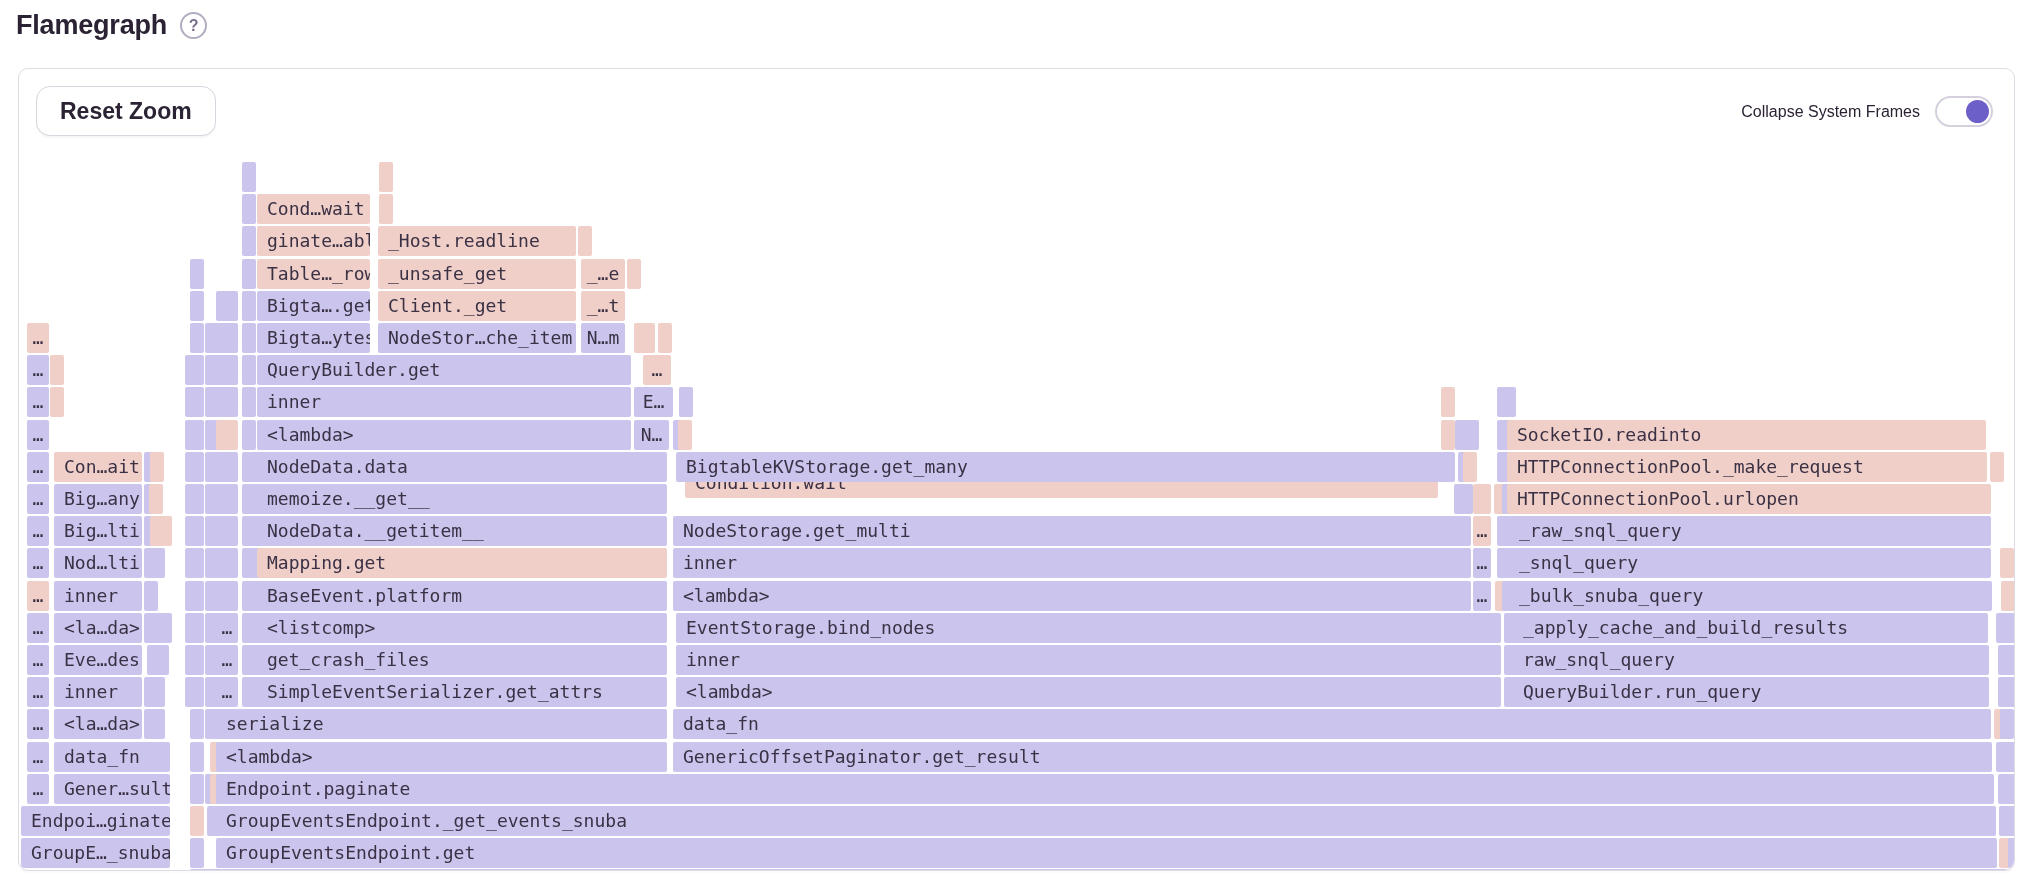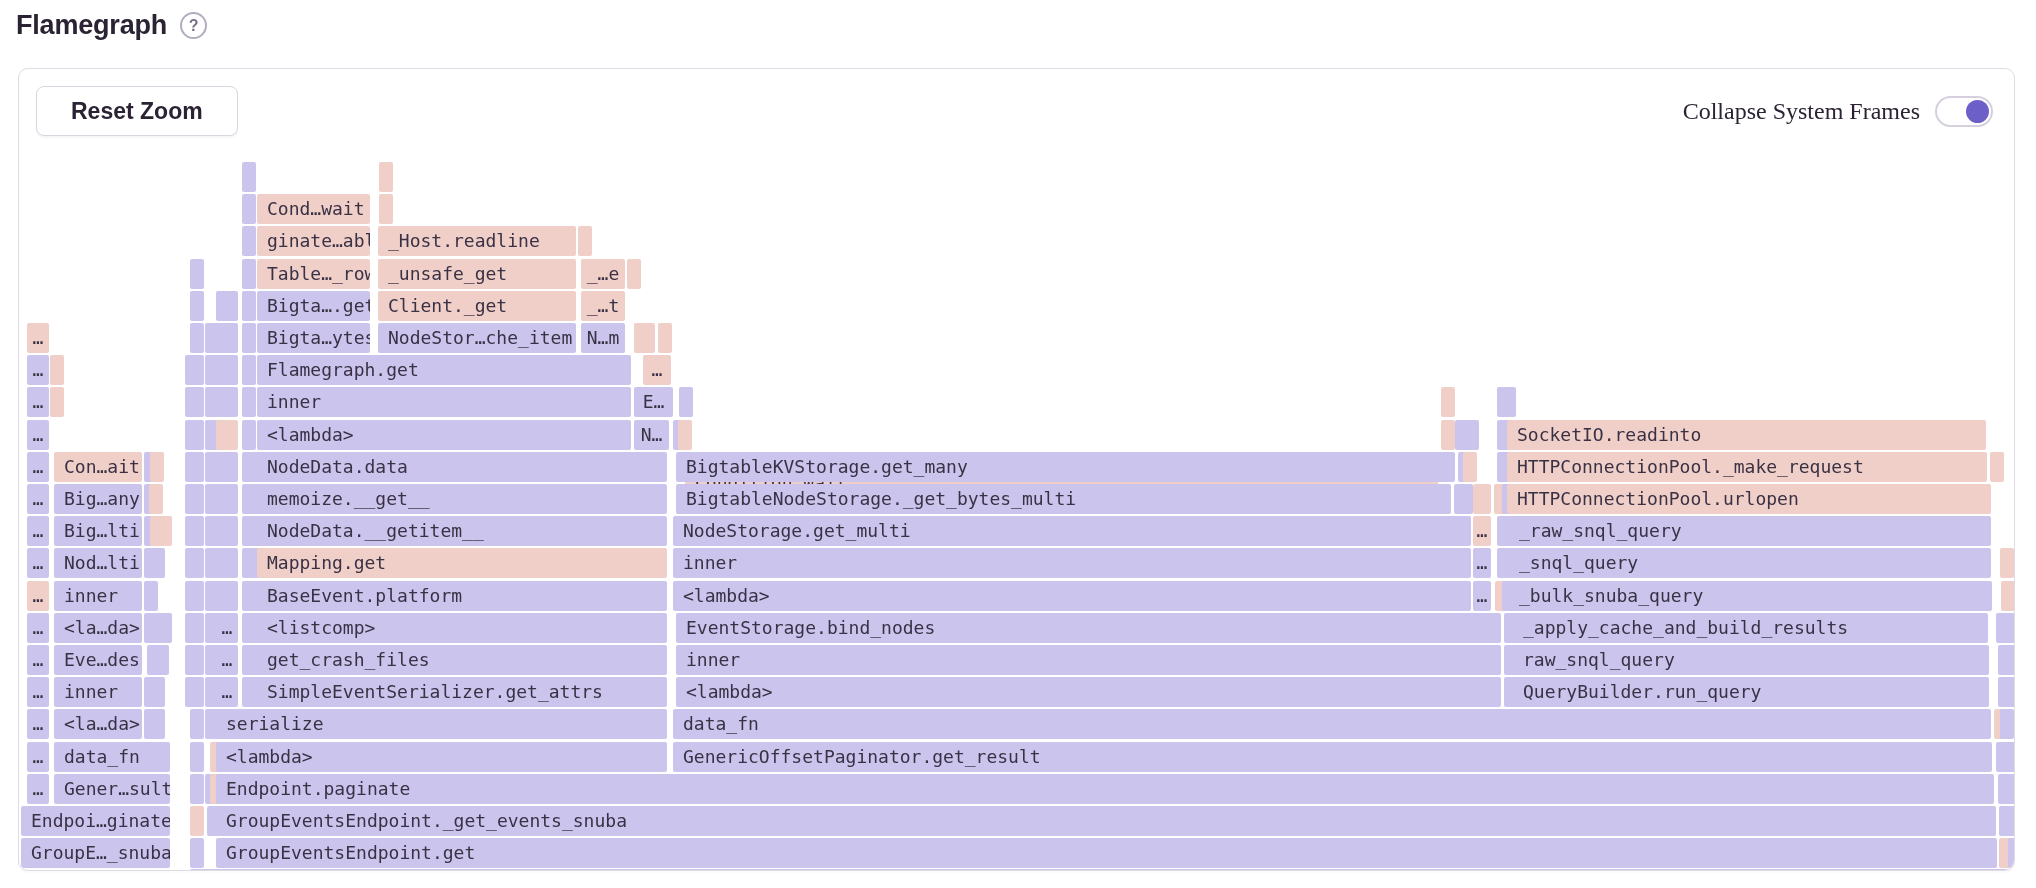--- a/index.html
+++ b/index.html
@@ -15,25 +15,25 @@
   body{font-family:"Liberation Sans",sans-serif;}
   .page{position:relative;width:2036px;height:888px;background:#fff;overflow:hidden;}
 
   .page-header{position:absolute;left:16px;top:10px;display:flex;align-items:center;gap:13px;}
   .page-title{font-size:27px;font-weight:700;color:var(--title);letter-spacing:-0.2px;}
   .help{display:inline-flex;align-items:center;justify-content:center;width:27px;height:27px;
         border:2px solid #b3abbf;border-radius:50%;color:#7a6e8a;font-size:16px;font-weight:700;cursor:pointer;}
 
   .panel{position:absolute;left:18px;top:68px;width:1997px;height:803px;background:#fff;
          border:1.5px solid var(--panel-border);border-radius:10px;box-shadow:0 2px 0 rgba(43,34,51,0.02);}
-  .reset-btn{position:absolute;left:17px;top:17px;height:50px;padding:0 34px;background:#fff;
-         border:1.5px solid #d9d4de;border-radius:8px;font-family:"Liberation Sans",sans-serif;
+  .reset-btn{position:absolute;left:17px;top:17px;height:50px;padding:0 23px;background:#fff;
+         border:1.5px solid #d9d4de;border-radius:14px;font-family:"Liberation Sans",sans-serif;
          font-size:23px;font-weight:700;color:var(--title);cursor:pointer;box-shadow:0 2px 1px rgba(43,34,51,0.04);}
   .collapse-ctl{position:absolute;right:21px;top:27px;display:flex;align-items:center;gap:15px;}
-  .collapse-label{font-size:24px;color:var(--title);font-family:Liberation Serif, serif;}
+  .collapse-label{font-size:16px;color:var(--title);}
   .toggle{position:relative;display:inline-block;width:58px;height:31px;background:#fff;
           border:2px solid #d6d0de;border-radius:17px;cursor:pointer;}
   .toggle .knob{position:absolute;right:2px;top:2px;width:23px;height:23px;border-radius:50%;background:var(--accent);}
 
   #flame{position:absolute;left:0;top:0;right:0;bottom:0;overflow:hidden;border-radius:10px;}
   .bar{position:absolute;border-radius:2px;
        font-family:"DejaVu Sans Mono","Liberation Mono",monospace;
        font-size:18px;line-height:30px;color:var(--bar-text);
        white-space:nowrap;overflow:hidden;padding:0 4px 0 10px;cursor:pointer;}
   .bar.purple{background:var(--bar-purple);}
@@ -92,21 +92,21 @@
         <div class="bar purple tiny" style="left: 562px; top: 254px; width: 44px; height: 30px;">N…m</div>
         <div class="bar pink" style="left: 615px; top: 254px; width: 21px; height: 30px;"></div>
         <div class="bar pink" style="left: 639px; top: 254px; width: 14px; height: 30px;"></div>
         <div class="bar purple tiny" style="left: 8px; top: 286.2px; width: 22px; height: 30px;">…</div>
         <div class="bar pink" style="left: 31px; top: 286.2px; width: 3px; height: 30px;"></div>
         <div class="bar purple" style="left: 166px; top: 286.2px; width: 3px; height: 30px;"></div>
         <div class="bar purple" style="left: 171px; top: 286.2px; width: 4px; height: 30px;"></div>
         <div class="bar purple" style="left: 186px; top: 286.2px; width: 4px; height: 30px;"></div>
         <div class="bar purple" style="left: 197px; top: 286.2px; width: 22px; height: 30px;"></div>
         <div class="bar purple" style="left: 223px; top: 286.2px; width: 3px; height: 30px;"></div>
-        <div class="bar purple" style="left: 238px; top: 286.2px; width: 374px; height: 30px;">Flamegraph.get</div>
+        <div class="bar purple" style="left: 238px; top: 286.2px; width: 374px; height: 30px;">QueryBuilder.get</div>
         <div class="bar pink tiny" style="left: 624px; top: 286.2px; width: 28px; height: 30px;">…</div>
         <div class="bar purple tiny" style="left: 8px; top: 318.4px; width: 22px; height: 30px;">…</div>
         <div class="bar pink" style="left: 31px; top: 318.4px; width: 3px; height: 30px;"></div>
         <div class="bar purple" style="left: 166px; top: 318.4px; width: 3px; height: 30px;"></div>
         <div class="bar purple" style="left: 171px; top: 318.4px; width: 4px; height: 30px;"></div>
         <div class="bar purple" style="left: 186px; top: 318.4px; width: 4px; height: 30px;"></div>
         <div class="bar purple" style="left: 197px; top: 318.4px; width: 22px; height: 30px;"></div>
         <div class="bar purple" style="left: 223px; top: 318.4px; width: 3px; height: 30px;"></div>
         <div class="bar purple" style="left: 238px; top: 318.4px; width: 374px; height: 30px;">inner</div>
         <div class="bar purple tiny" style="left: 615px; top: 318.4px; width: 39px; height: 30px;">E…</div>
@@ -154,21 +154,20 @@
         <div class="bar purple" style="left: 35px; top: 415px; width: 88px; height: 30px;">Big…any</div>
         <div class="bar purple" style="left: 125px; top: 415px; width: 4px; height: 30px;"></div>
         <div class="bar pink" style="left: 130px; top: 415px; width: 6px; height: 30px;"></div>
         <div class="bar purple" style="left: 166px; top: 415px; width: 3px; height: 30px;"></div>
         <div class="bar purple" style="left: 171px; top: 415px; width: 4px; height: 30px;"></div>
         <div class="bar purple" style="left: 186px; top: 415px; width: 4px; height: 30px;"></div>
         <div class="bar purple" style="left: 197px; top: 415px; width: 22px; height: 30px;"></div>
         <div class="bar purple" style="left: 223px; top: 415px; width: 3px; height: 30px;"></div>
         <div class="bar purple" style="left: 228px; top: 415px; width: 3px; height: 30px;"></div>
         <div class="bar purple" style="left: 238px; top: 415px; width: 410px; height: 30px;">memoize.__get__</div>
-        <div class="bar purple" style="left: 657px; top: 415px; width: 775px; height: 30px;">BigtableNodeStorage._get_bytes_multi</div>
         <div class="bar purple" style="left: 1435px; top: 415px; width: 4px; height: 30px;"></div>
         <div class="bar purple" style="left: 1440px; top: 415px; width: 4px; height: 30px;"></div>
         <div class="bar pink" style="left: 1454px; top: 415px; width: 18px; height: 30px;"></div>
         <div class="bar pink" style="left: 1475px; top: 415px; width: 4px; height: 30px;"></div>
         <div class="bar purple" style="left: 1483px; top: 415px; width: 3px; height: 30px;"></div>
         <div class="bar pink" style="left: 1488px; top: 415px; width: 484px; height: 30px;">HTTPConnectionPool.urlopen</div>
         <div class="bar purple tiny" style="left: 8px; top: 447.2px; width: 22px; height: 30px;">…</div>
         <div class="bar purple" style="left: 35px; top: 447.2px; width: 88px; height: 30px;">Big…lti</div>
         <div class="bar purple" style="left: 125px; top: 447.2px; width: 4px; height: 30px;"></div>
         <div class="bar pink" style="left: 131px; top: 447.2px; width: 22px; height: 30px;"></div>

